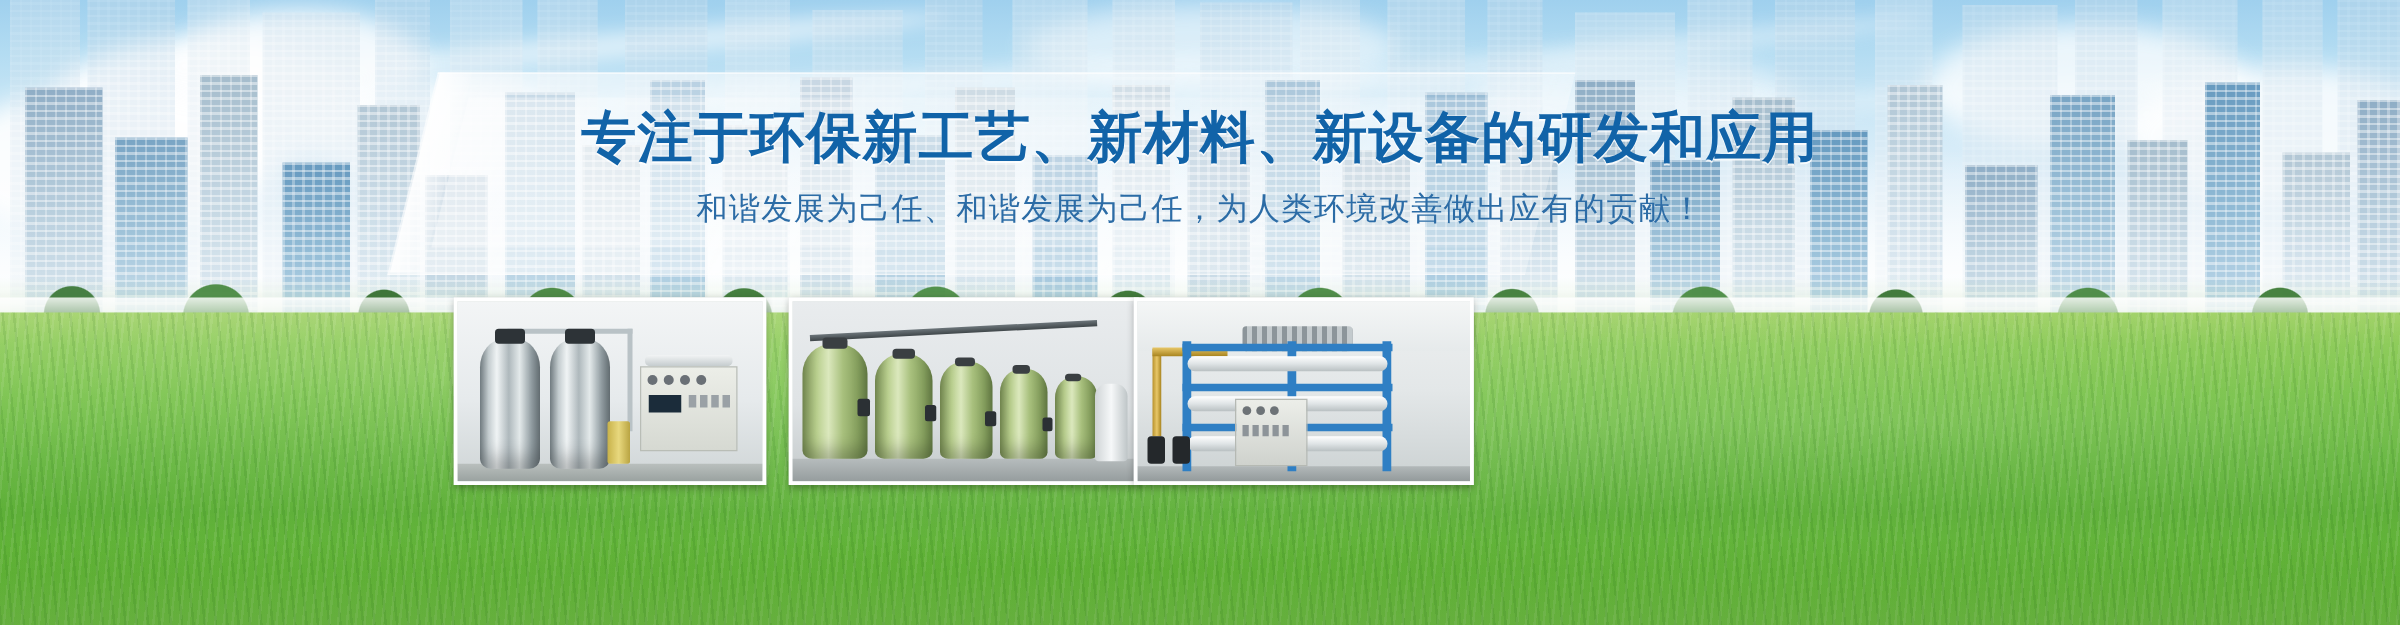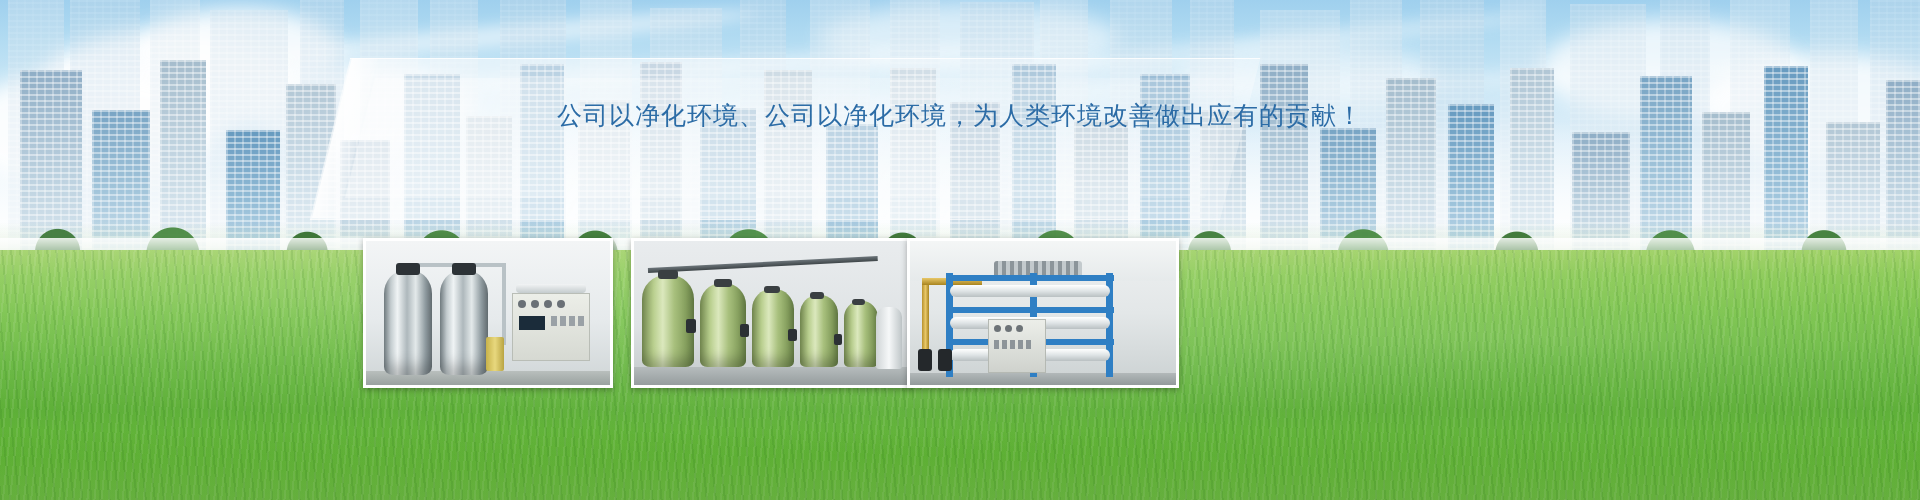--- a/index.html
+++ b/index.html
@@ -464,21 +464,22 @@
 
   <div class="grass"></div>
   <div class="grass-tex"></div>
   <div class="grass-shadow"></div>
 
   <div class="ribbon"></div>
   <div class="ribbon2"></div>
   <div class="ribbon-edge"></div>
 
   <div class="textblock">
-    <div class="tagline">公司以净化环境、公司以净化环境，为人类环境改善做出应有的贡献！</div>
+    <div class="headline">专注于环保新工艺、新材料、新设备的研发和应用</div>
+    <div class="tagline">和谐发展为己任、和谐发展为己任，为人类环境改善做出应有的贡献！</div>
   </div>
 
   <div class="photos">
 
     <div class="photo ph1">
       <div class="ph-inner p1bg">
         <div class="base-floor"></div>
         <div class="ss-pipe pipeA"></div>
         <div class="ss-pipe pipeB"></div>
         <div class="tank-ss ss-a"></div>

